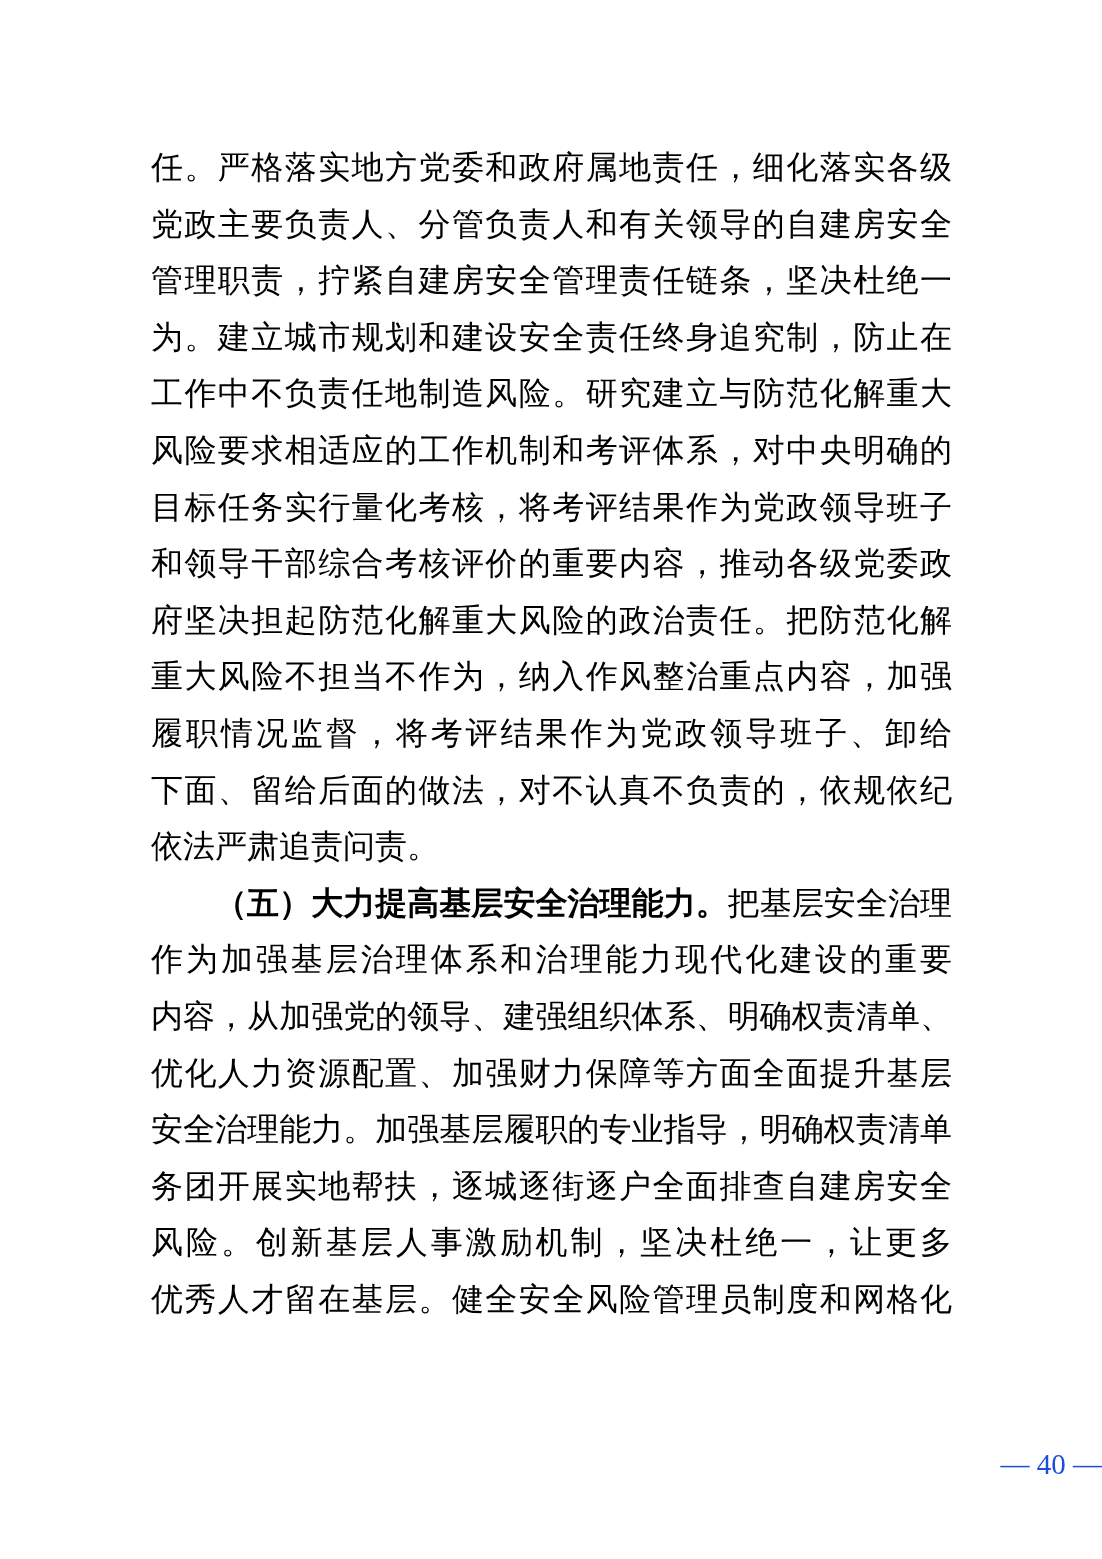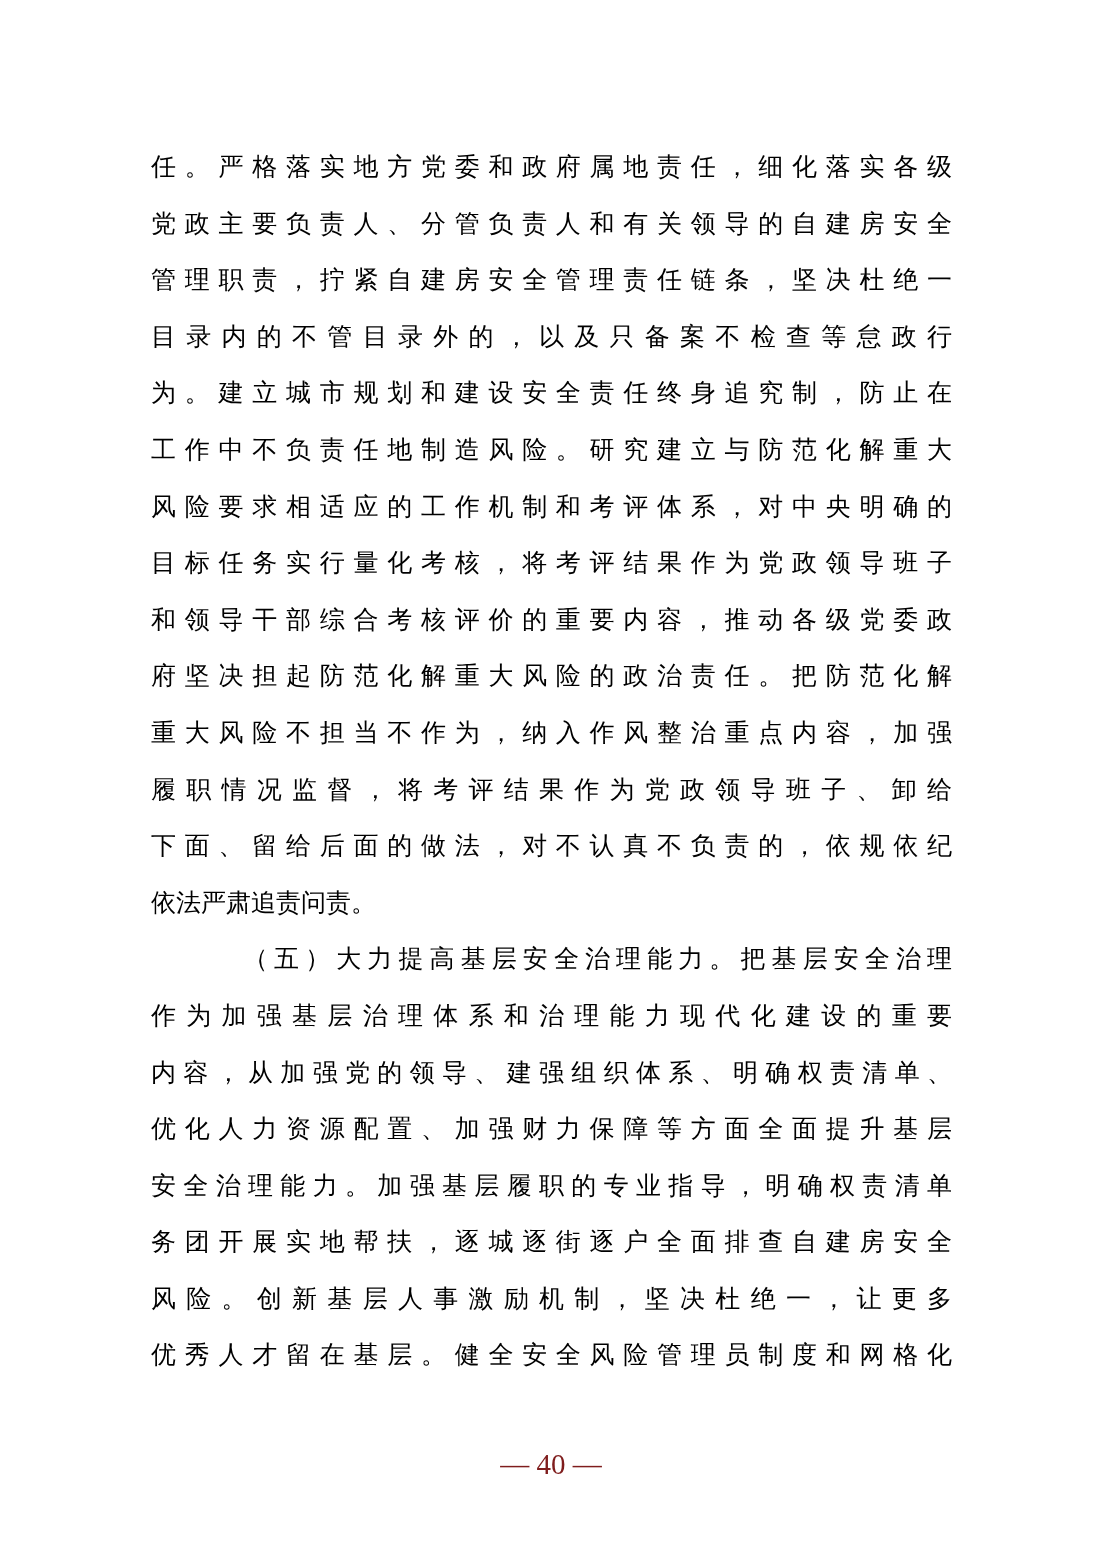--- a/index.html
+++ b/index.html
@@ -18,62 +18,60 @@
   }
   .text-block {
     position: absolute;
     left: 151px;
     top: 139px;
     width: 801px;
   }
   .line {
     height: 56.6px;
     line-height: 56.6px;
-    font-size: 25px;
+    font-size: 32px;
     letter-spacing: 0;
     text-align: justify;
     text-align-last: justify;
     -moz-text-align-last: justify;
     text-justify: inter-character;
     overflow: hidden;
     white-space: nowrap;
   }
   .line.para-end {
     text-align: right;
     text-align-last: left;
     -moz-text-align-last: left;
   }
   .line.indent {
     text-indent: 64px;
   }
   .line .bold {
-    font-weight: 400;
-    margin-left: 28px;
+    font-weight: 700;
   }
   .footer {
     position: absolute;
     top: 1444px;
     left: 0;
     width: 100%;
-    text-align: center;
+    text-align: right;
     font-size: 29px;
     line-height: 40px;
-    color: #7f1d1d;
+    color: #1d4ed8;
   }
 </style>
 </head>
 <body>
 
 <div class="page">
   <main class="text-block">
 
   <div class="line">任。严格落实地方党委和政府属地责任，细化落实各级</div>
       <div class="line">党政主要负责人、分管负责人和有关领导的自建房安全</div>
       <div class="line">管理职责，拧紧自建房安全管理责任链条，坚决杜绝一</div>
-      <div class="line">目录内的不管目录外的，以及只备案不检查等怠政行</div>
       <div class="line">为。建立城市规划和建设安全责任终身追究制，防止在</div>
       <div class="line">工作中不负责任地制造风险。研究建立与防范化解重大</div>
       <div class="line">风险要求相适应的工作机制和考评体系，对中央明确的</div>
       <div class="line">目标任务实行量化考核，将考评结果作为党政领导班子</div>
       <div class="line">和领导干部综合考核评价的重要内容，推动各级党委政</div>
       <div class="line">府坚决担起防范化解重大风险的政治责任。把防范化解</div>
       <div class="line">重大风险不担当不作为，纳入作风整治重点内容，加强</div>
       <div class="line">履职情况监督，将考评结果作为党政领导班子、卸给</div>
       <div class="line">下面、留给后面的做法，对不认真不负责的，依规依纪</div>
       <div class="line para-end">依法严肃追责问责。</div>

